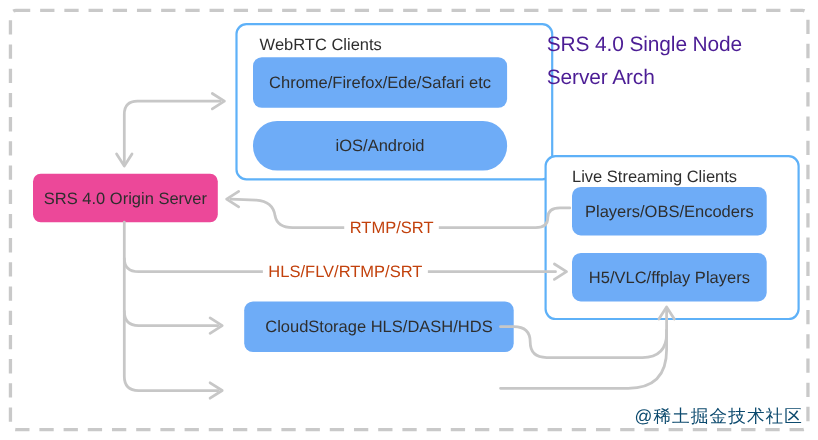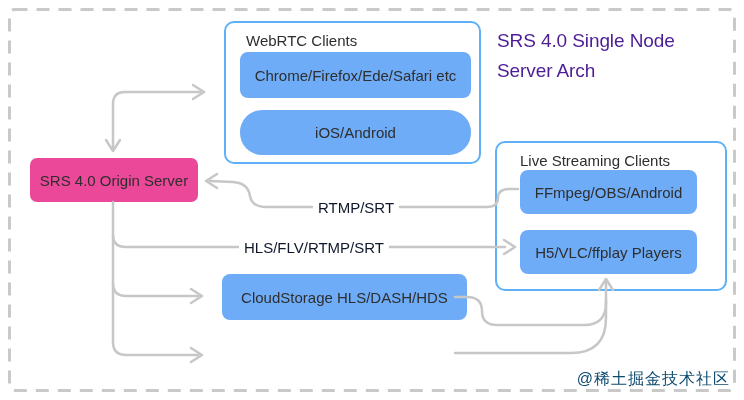--- a/index.html
+++ b/index.html
@@ -40,21 +40,21 @@
     font-size: 15px;
     border-radius: 8px;
     box-sizing: border-box;
     white-space: nowrap;
     z-index: 2;
     color: #2e2e2e;
   }
   .node.blue { background: #6eacf7; }
   .node.red  { background: #ec4899; border-radius: 7px; }
   .group .node { z-index: 3; }
-  .webrtc-group { left: 224px; top: 21px; width: 257px; height: 143px; padding-left: 48px; }
+  .webrtc-group { left: 214px; top: 21px; width: 289px; height: 143px; padding-left: 48px; }
   .webrtc-group .group-title { left: 20px; top: 9px; }
   .node-browsers { left: 14px; top: 29px; width: 231px; height: 46px; }
   .node-mobile   { left: 14px; top: 87px; width: 231px; height: 45px; border-radius: 22px; }
   .live-group { left: 495px; top: 141px; width: 232px; height: 150px; }
   .live-group .group-title { left: 23px; top: 9px; }
   .node-encoders { left: 23px; top: 27px; width: 177px; height: 44px; }
   .node-players  { left: 23px; top: 87px; width: 177px; height: 44px; }
   .node-origin { left: 30px; top: 158px; width: 168px; height: 44px; }
   .node-cloud  { left: 210px; top: 274px; width: 245px; height: 46px; margin-left: 12px; }
   .node-vod    { left: 210px; top: 332px; width: 245px; height: 46px; }
@@ -64,21 +64,21 @@
     font-size: 19px;
     line-height: 30px;
     color: #4c1d95;
     letter-spacing: -0.1px;
     z-index: 2;
   }
   .edge-label {
     position: absolute;
     transform: translate(-50%, -50%);
     font-size: 15px;
-    color: #0f172a;
+    color: #c2410c;
     background: #ffffff;
     padding: 0 5px;
     white-space: nowrap;
     z-index: 4;
   }
   .edge-label-rtmp { left: 356px; top: 207px; }
   .edge-label-hls  { left: 314px; top: 247px; }
   .watermark {
     position: absolute;
     right: 14px; bottom: 10px;
@@ -108,21 +108,21 @@
 
   <div class="main-title">
     <div>SRS 4.0 Single Node</div>
     <div>Server Arch</div>
   </div>
 
   <div class="node red node-origin">SRS 4.0 Origin Server</div>
 
   <div class="group live-group">
     <div class="group-title">Live Streaming Clients</div>
-    <div class="node blue node-encoders">FFmpeg/OBS/Android</div>
+    <div class="node blue node-encoders">Players/OBS/Encoders</div>
     <div class="node blue node-players">H5/VLC/ffplay Players</div>
   </div>
 
   <div class="node blue node-cloud">CloudStorage HLS/DASH/HDS</div>
 
   <svg class="layer" style="z-index:3" viewBox="0 0 744 400">
 
     <path class="connector" d="M 113 149 L 113 104 Q 113 92 125 92 L 200 92"></path>
     <polyline class="connector" points="193,85 204,92 193,99"></polyline>
     <polyline class="connector" points="106,140 113,151 120,140"></polyline>

